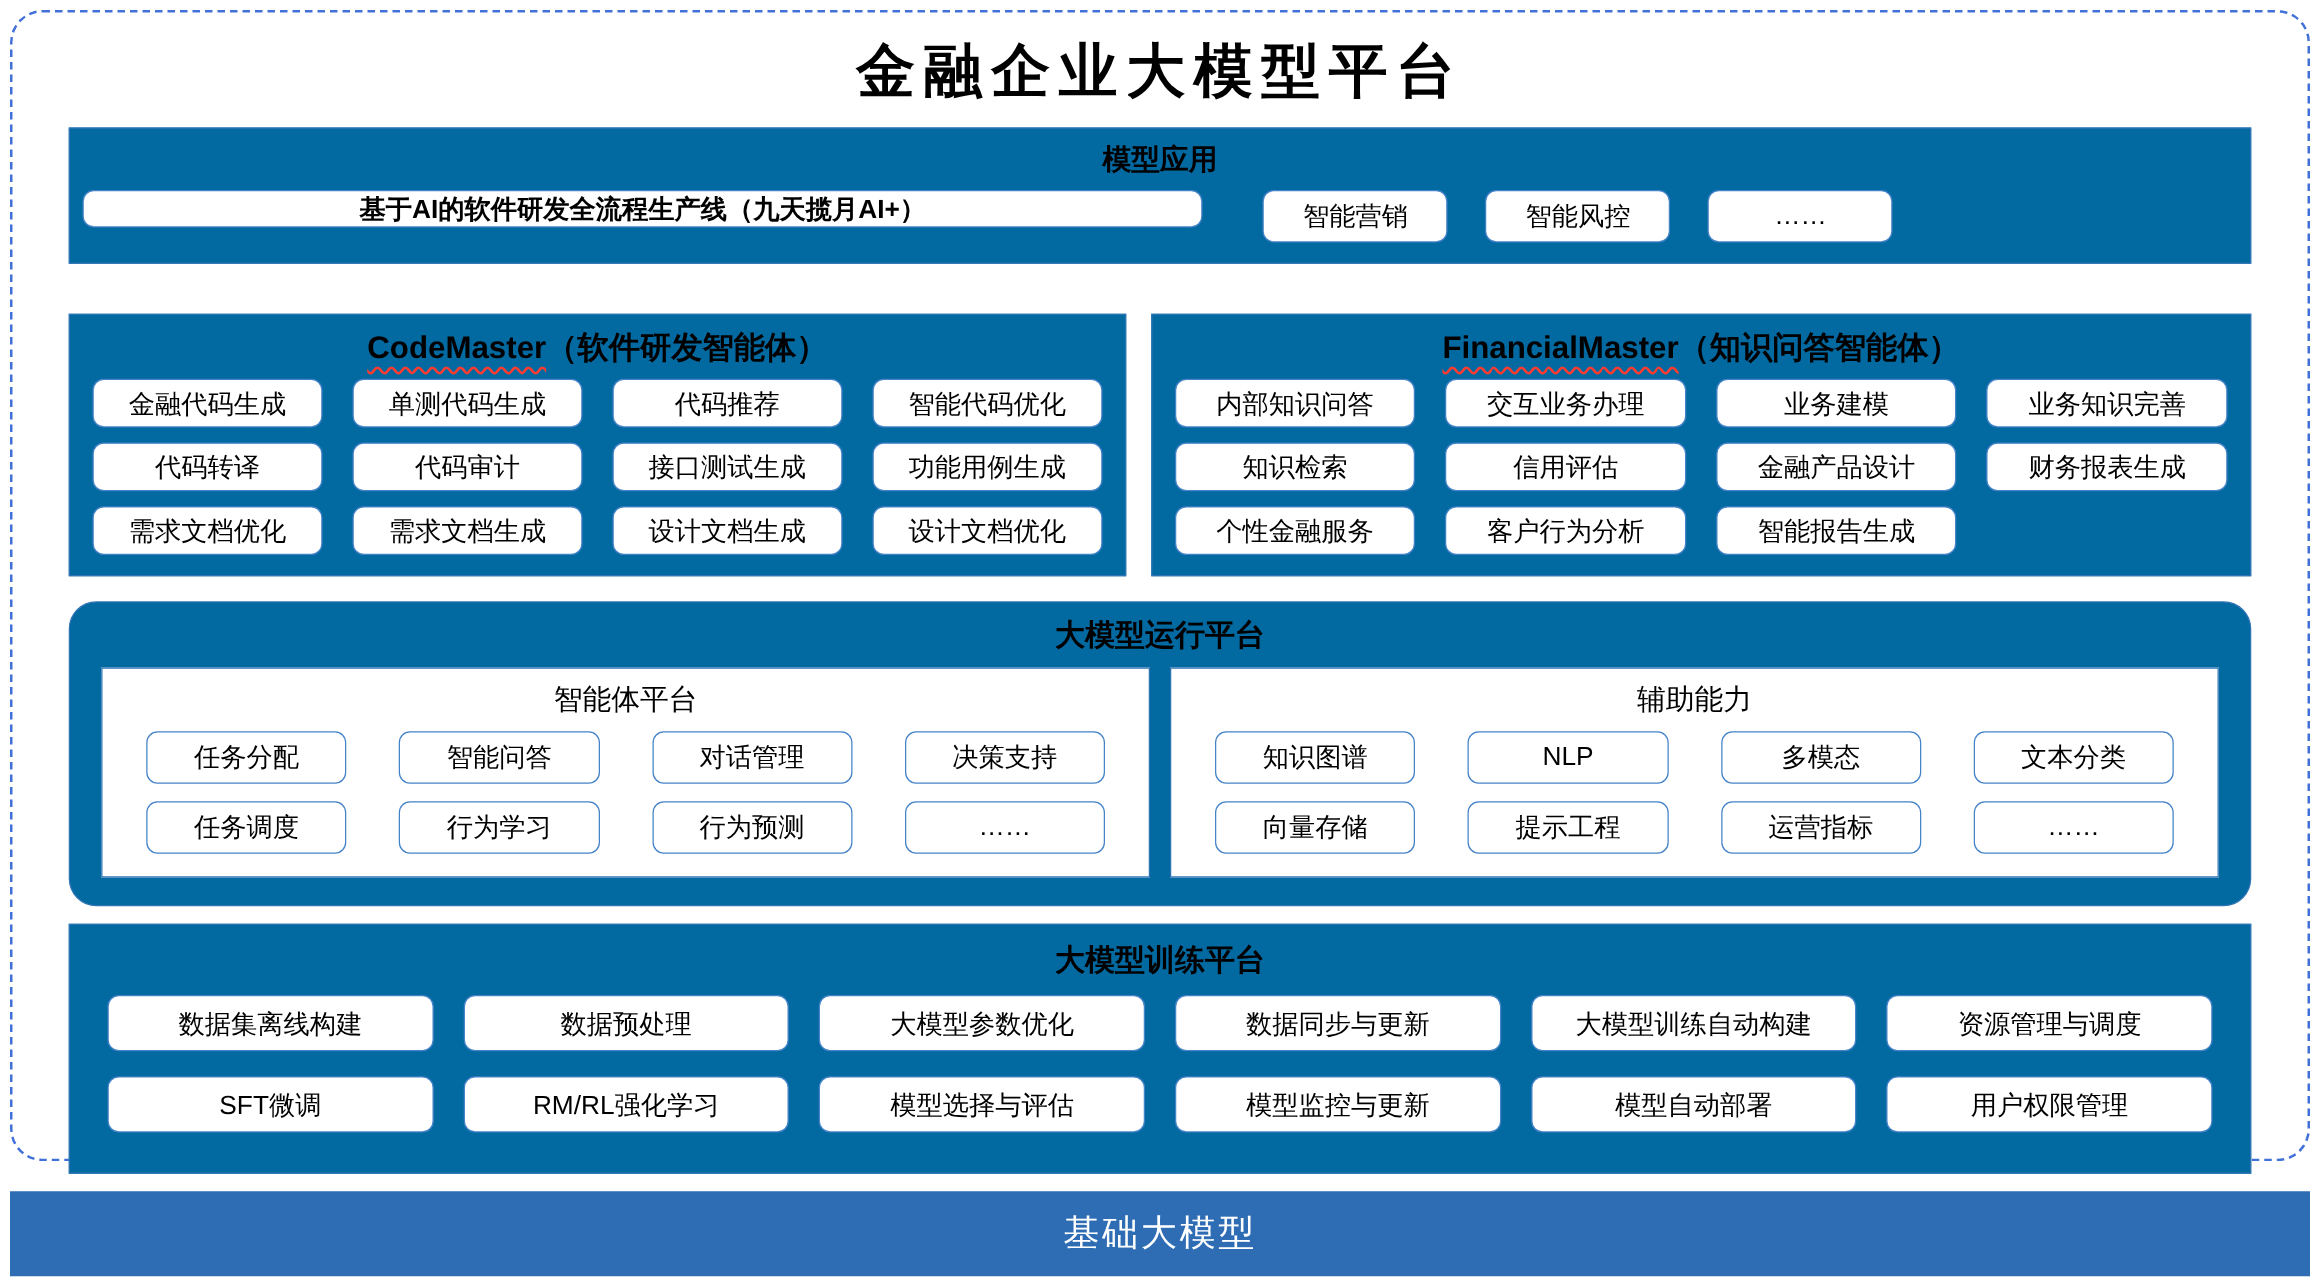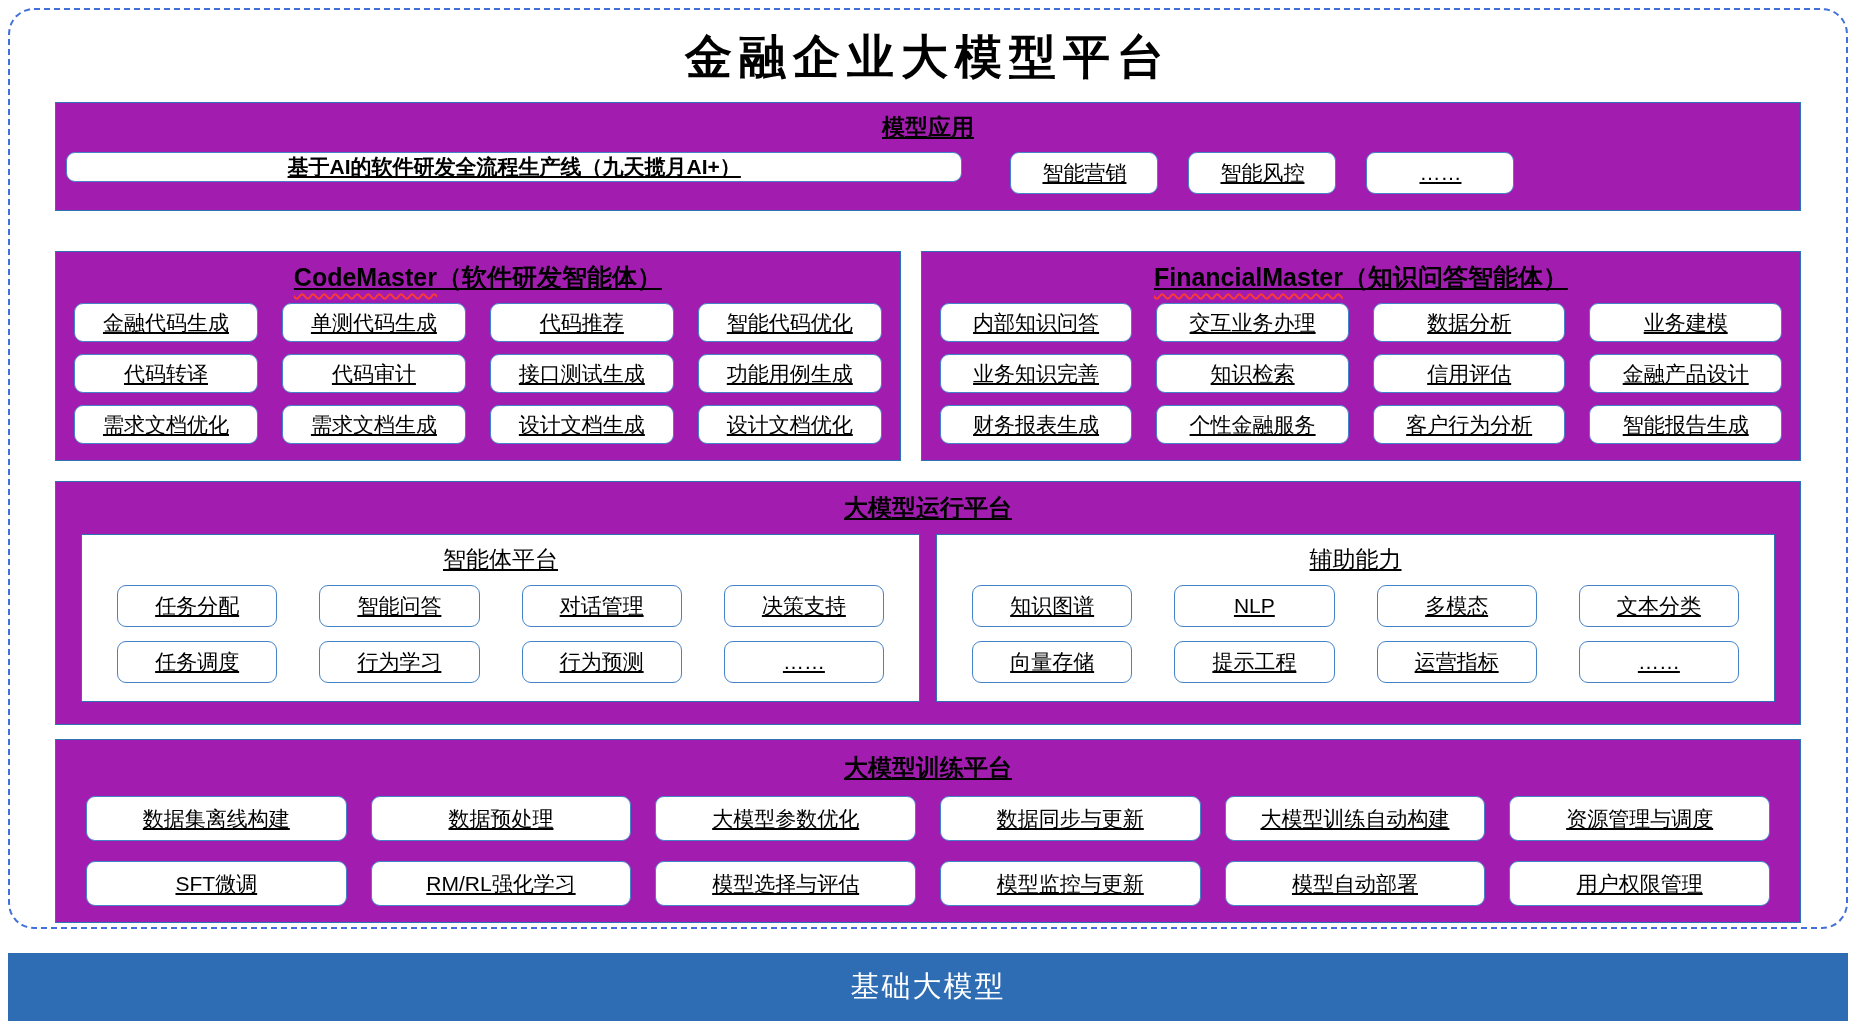--- a/index.html
+++ b/index.html
@@ -23,22 +23,21 @@
     font-family: "Liberation Serif", "DejaVu Serif", serif;
     font-size: 47px;
     font-weight: 700;
     letter-spacing: 7px;
     text-align: center;
     padding-top: 16px;
     height: 82px;
   }
   .sec {
     border: 1.5px solid #2E74B5;
-    background: #a21caf;
-    text-decoration: underline;
+    background: #0369a1;
   }
   .sec-title {
     font-size: 23px;
     font-weight: 700;
     text-align: center;
     padding: 9px 0 6px;
   }
   .box {
     background: #fff;
     border: 1.5px solid #4583C8;
@@ -84,39 +83,39 @@
     text-decoration-thickness: 2px;
     text-underline-offset: 7px;
   }
   .grid4 {
     display: grid;
     grid-template-columns: repeat(4, 1fr);
     gap: 12px 24px;
   }
   .grid4 .box { height: 39px; }
   
-  .runtime-sec { margin-top: 20px; }
+  .runtime-sec { margin-top: 20px; border-radius: 22px; }
   .runtime-sec > .sec-title { padding: 10px 0 8px; font-size: 24px; }
   .sub-row { display: flex; gap: 16px; margin: 2px 25px 22px; }
   .subpanel {
     flex: 1;
     border: 1.5px solid #2E74B5;
     padding: 0 35px 18px;
     background:#fff;
   }
   .sub-title {
     font-size: 23px;
     font-weight: 400;
     text-align: center;
     padding: 9px 0 10px;
   }
   .grid4.loose { gap: 14px 42px; }
   .grid4.loose .box { height: 42px; }
   
-  .training-sec { margin-top: 14px; padding: 0 30px 16px; }
+  .training-sec { margin-top: 14px; padding: 0 30px 32px; }
   .training-sec > .sec-title { padding: 12px 0 12px; font-size: 24px; }
   .grid6 {
     display: grid;
     grid-template-columns: repeat(6, 1fr);
     gap: 20px 24px;
   }
   .grid6 .box { height: 45px; }
   
   .base-bar {
     margin: 24px 8px 0;
@@ -169,21 +168,20 @@
       </div>
     </section>
 
     <section class="sec agent-sec right">
       <div class="agent-title">
         <span class="squiggle">FinancialMaster</span><span>（知识问答智能体）</span>
       </div>
       <div class="grid4">
         <div class="box">内部知识问答</div>
         <div class="box">交互业务办理</div>
-        <div class="box">数据分析</div>
         <div class="box">业务建模</div>
         <div class="box">业务知识完善</div>
         <div class="box">知识检索</div>
         <div class="box">信用评估</div>
         <div class="box">金融产品设计</div>
         <div class="box">财务报表生成</div>
         <div class="box">个性金融服务</div>
         <div class="box">客户行为分析</div>
         <div class="box">智能报告生成</div>
       </div>

